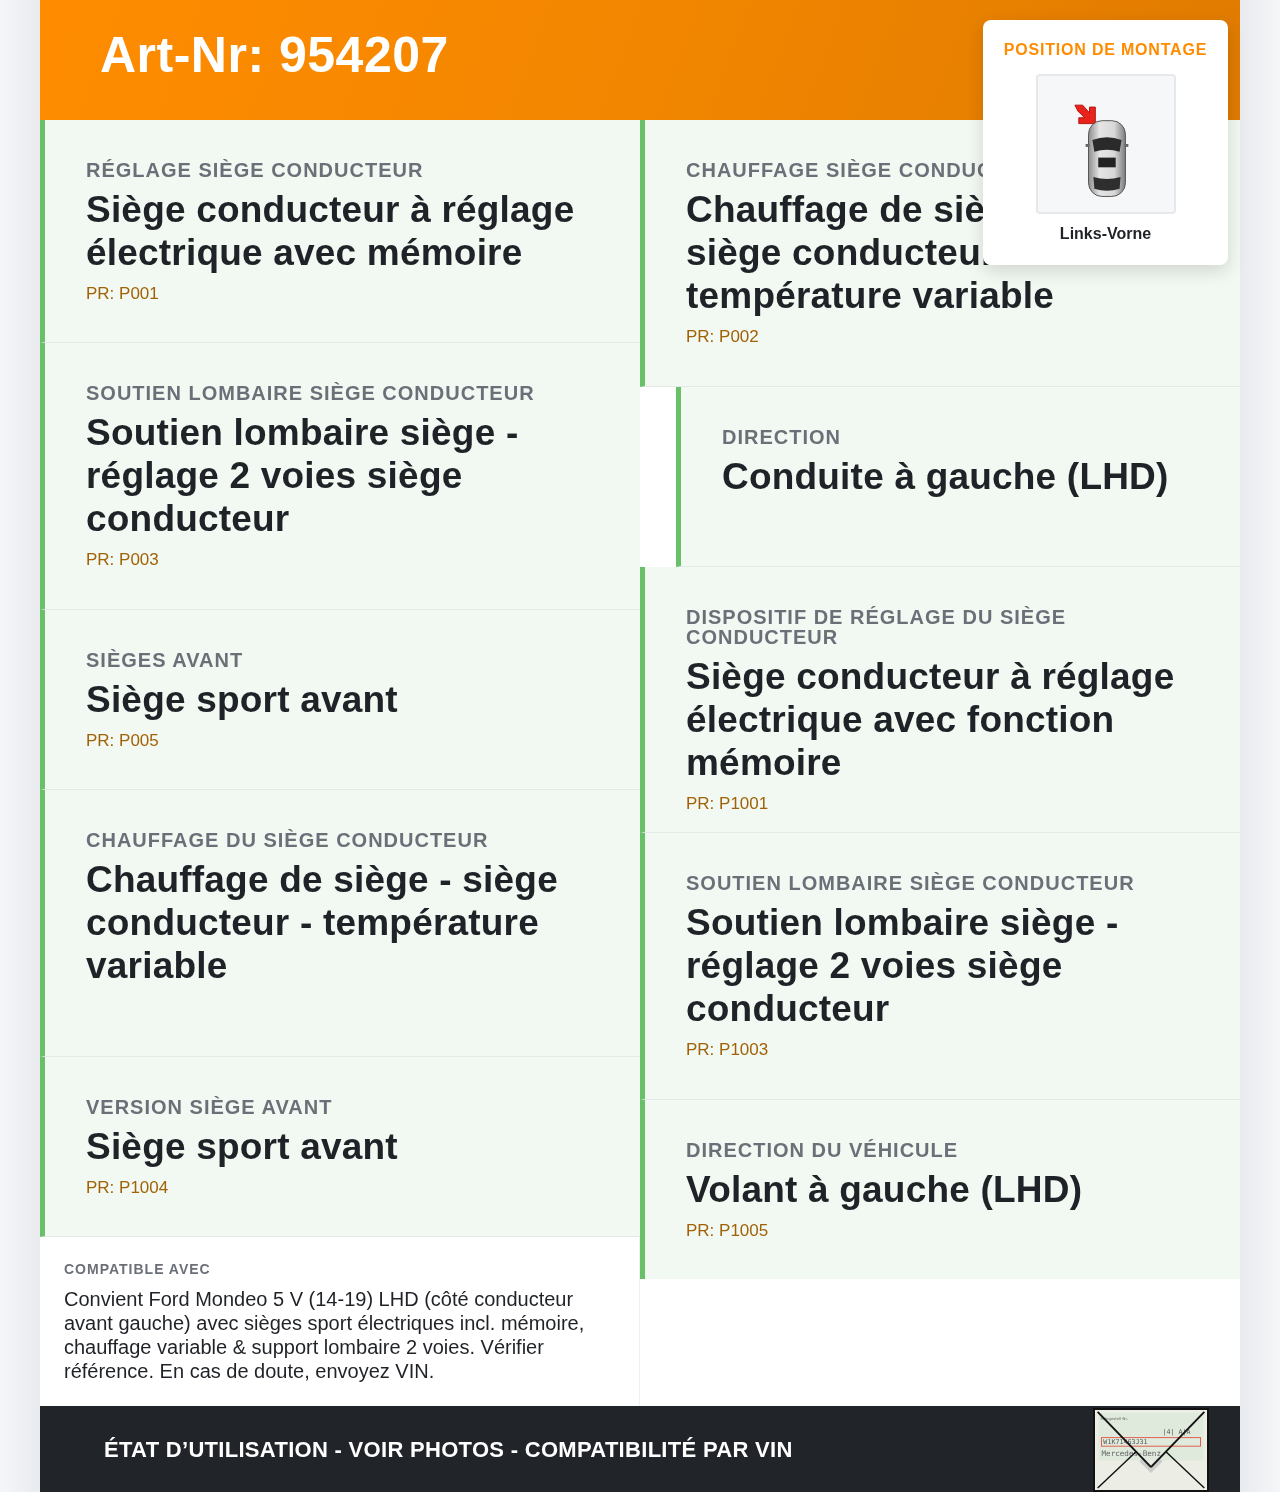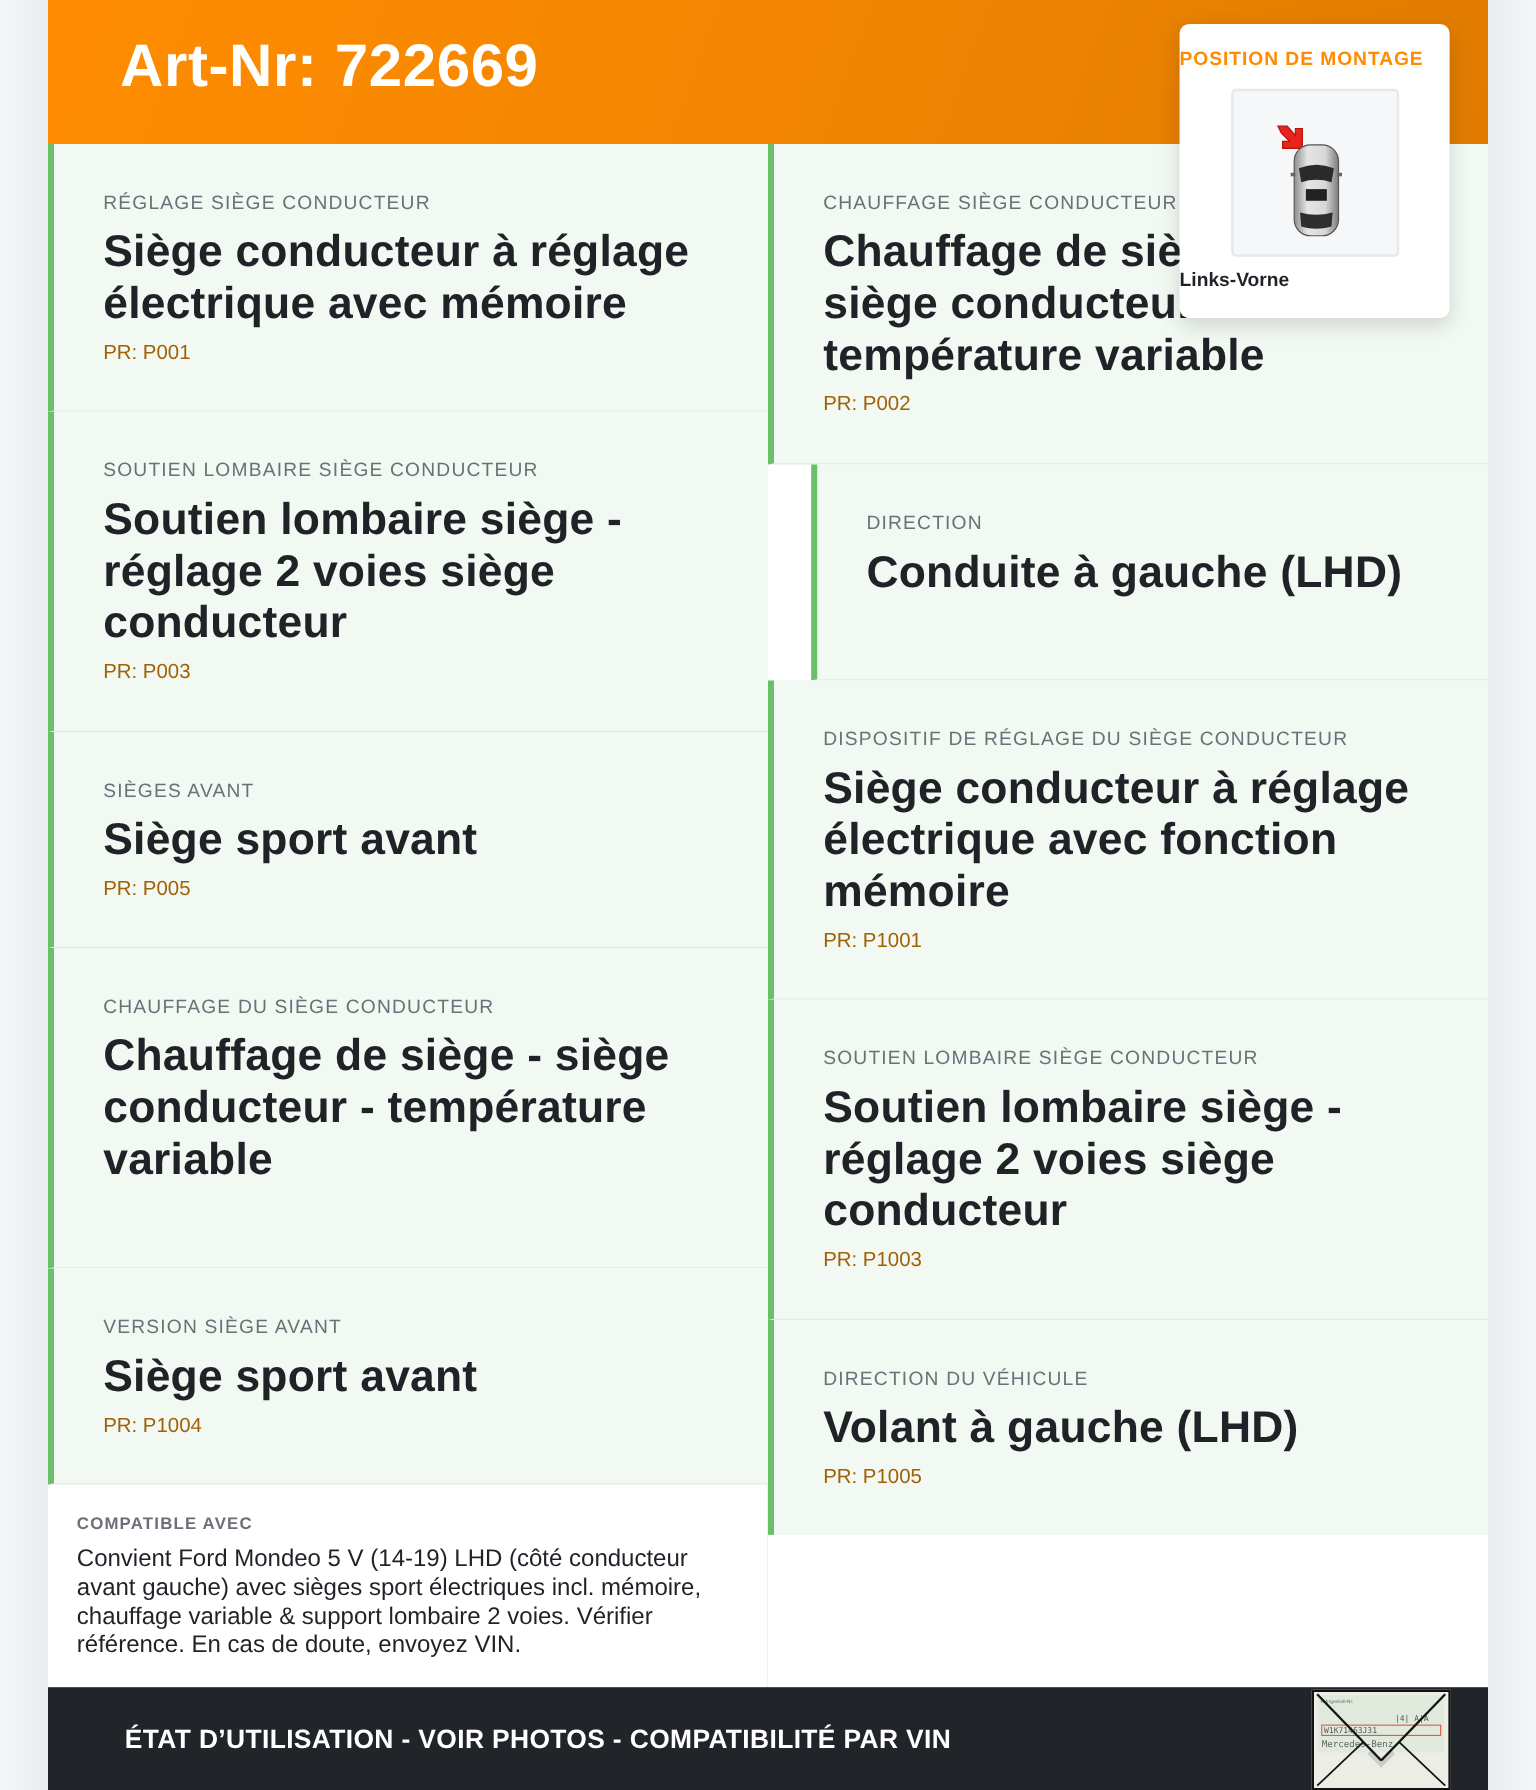--- a/index.html
+++ b/index.html
@@ -26,21 +26,21 @@
   .columns { display: flex; width: 1200px; }
   .col { width: 600px; }
   .card {
     background: #f2f8f2;
     border-left: 5px solid #6abf69;
     border-bottom: 1px solid #e3e9e6;
     padding: 0 40px 0 41px;
     position: relative;
   }
   .card-label {
-    font-size: 16px; font-weight: 400; color: #6b7078;
+    font-size: 20px; font-weight: 700; color: #6b7078;
     letter-spacing: 1px; text-transform: uppercase; line-height: 20px;
   }
   .card-value {
     font-size: 37px; font-weight: 700; color: #1f2227;
     line-height: 43px; margin-top: 8px; letter-spacing: 0.2px;
   }
   .card-pr {
     font-size: 17px; color: #a16207; margin-top: 10px; line-height: 20px;
   }
   .compat {
@@ -62,23 +62,24 @@
     position: absolute; left: 64px; top: 31px;
     font-size: 22px; font-weight: 700; color: #ffffff; letter-spacing: 0.3px;
   }
   .vin-thumb {
     position: absolute; left: 1053px; top: 2px; width: 116px; height: 84px;
     background: #efeee8; border: 2px solid #111;
     overflow: hidden;
   }
   .vin-thumb svg { width: 100%; height: 100%; display: block; }
   .mount-card {
-    position: absolute; left: 943px; top: 20px; width: 225px; height: 245px;
+    position: absolute; left: 943px; top: 20px; width: 245px; height: 245px;
     background: #ffffff; border-radius: 8px;
     box-shadow: 0 6px 18px rgba(0,0,0,0.14);
+    text-align: center;
   }
   .mount-title {
     margin-top: 21px; font-size: 16px; font-weight: 700; color: #ff8c00;
     letter-spacing: 0.8px; text-transform: uppercase;
   }
   .mount-img {
     margin: 15px auto 0; width: 140px; height: 140px;
     background: #f6f7f9; border: 2px solid #e6e8ec; border-radius: 4px;
     position: relative;
   }
@@ -86,21 +87,21 @@
   .mount-caption {
     margin-top: 11px; font-size: 16px; font-weight: 700; color: #1f2227;
   }
 </style>
 </head>
 <body>
 
 <div class="page">
 
   <div class="header">
-    <div class="header-title">Art-Nr: 722669</div>
+    <div class="header-title">Art-Nr: 954207</div>
   </div>
 
   <div class="columns">
 
     <div class="col">
       <div class="card" style="height:223px;padding-top:40px;">
         <div class="card-label">RÉGLAGE SIÈGE CONDUCTEUR</div>
         <div class="card-value">Siège conducteur à réglage électrique avec mémoire</div>
         <div class="card-pr">PR: P001</div>
       </div>

